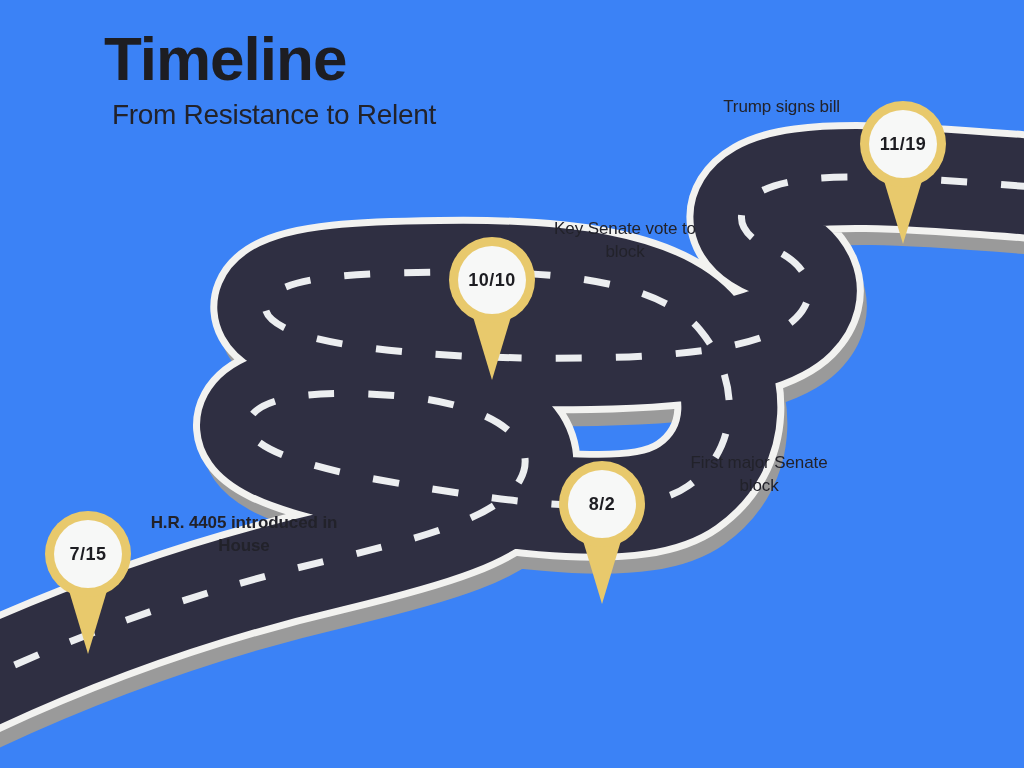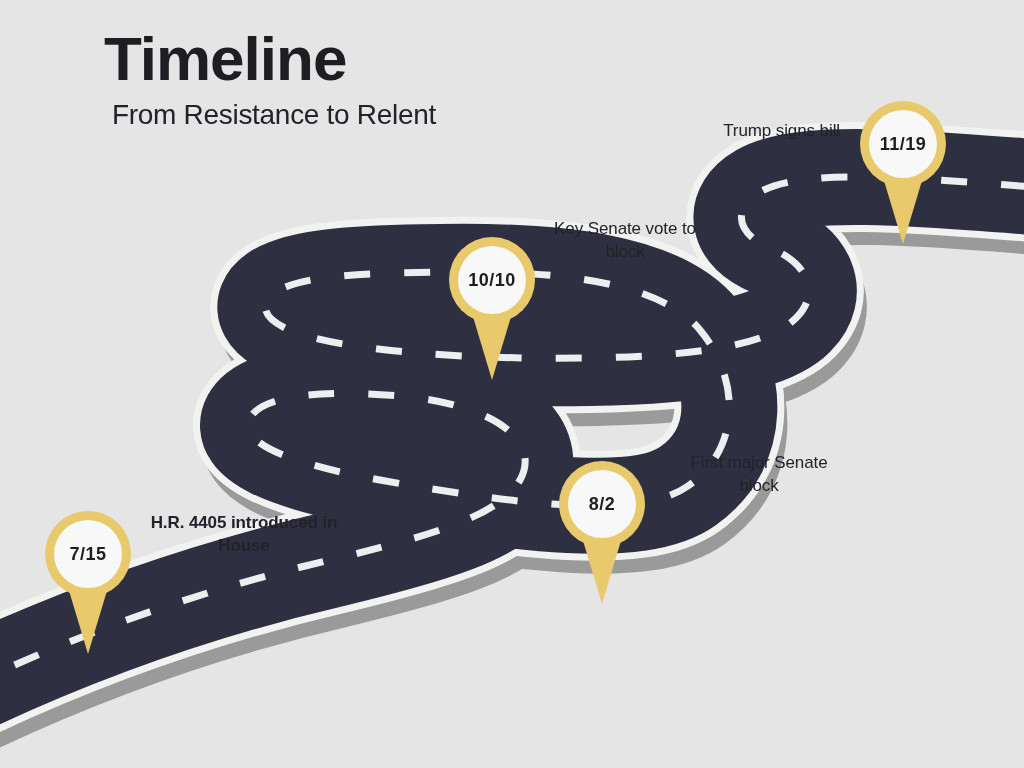--- a/index.html
+++ b/index.html
@@ -4,21 +4,21 @@
 <style>
   html, body {
     margin: 0;
     padding: 0;
     background: #f7f8f7;
   }
   #stage {
     position: relative;
     width: 1024px;
     height: 768px;
-    background: #e5e5e5;
+    background: #3b82f6;
     overflow: hidden;
     font-family: "Liberation Sans", sans-serif;
   }
   #road-svg {
     position: absolute;
     left: 0;
     top: 0;
     width: 1024px;
     height: 768px;
   }
@@ -188,16 +188,16 @@
       <div class="marker" style="left: 903px; top: 206px;">
         <div class="pin">
           <svg class="pin-svg" viewBox="0 0 108 150">
             <path d="M 33 78 L 54 148 L 75 78 Z" fill="#e8c96c"></path>
             <circle cx="54" cy="48" r="43" fill="#e8c96c"></circle>
             <circle cx="54" cy="48" r="34" fill="#f7f8f7"></circle>
           </svg>
           <div class="pin-label">11/19</div>
         </div>
       </div>
-      <div class="caption left" style="left: 580px; top: 120px; width: 260px;">Trump signs bill</div>
+      <div class="caption left" style="left: 580px; top: 96px; width: 260px;">Trump signs bill</div>
     </div>
 
 </div>
 
 </body></html>

